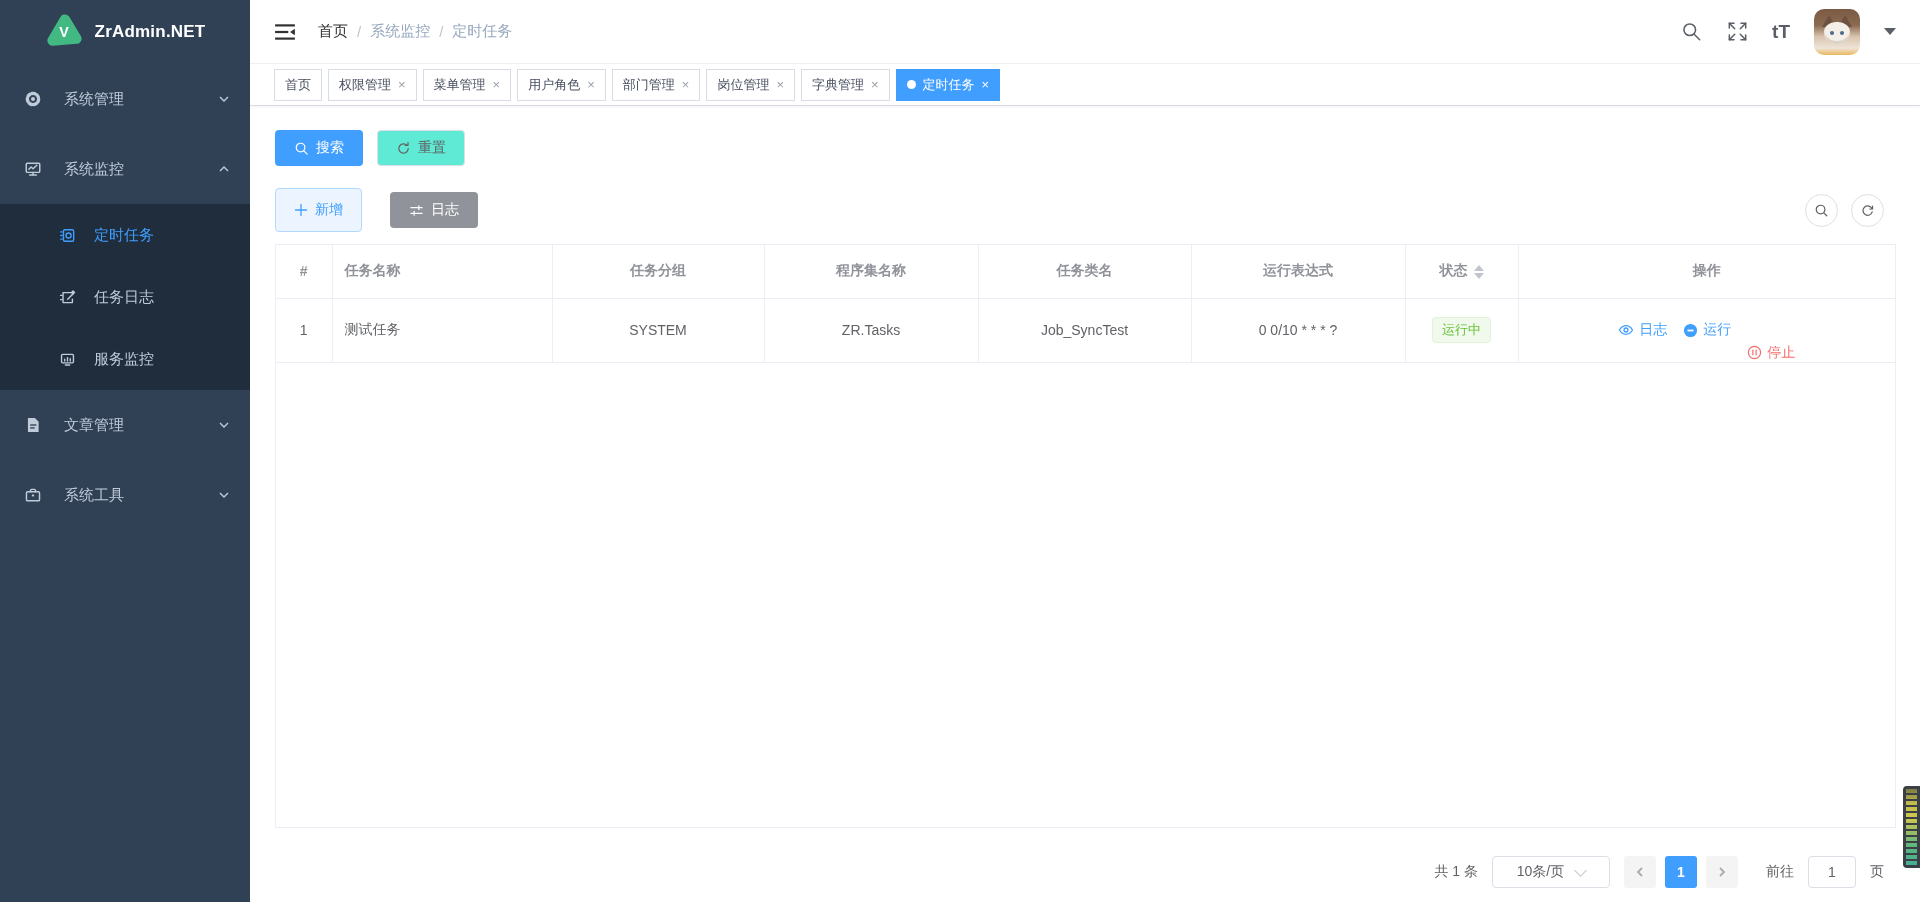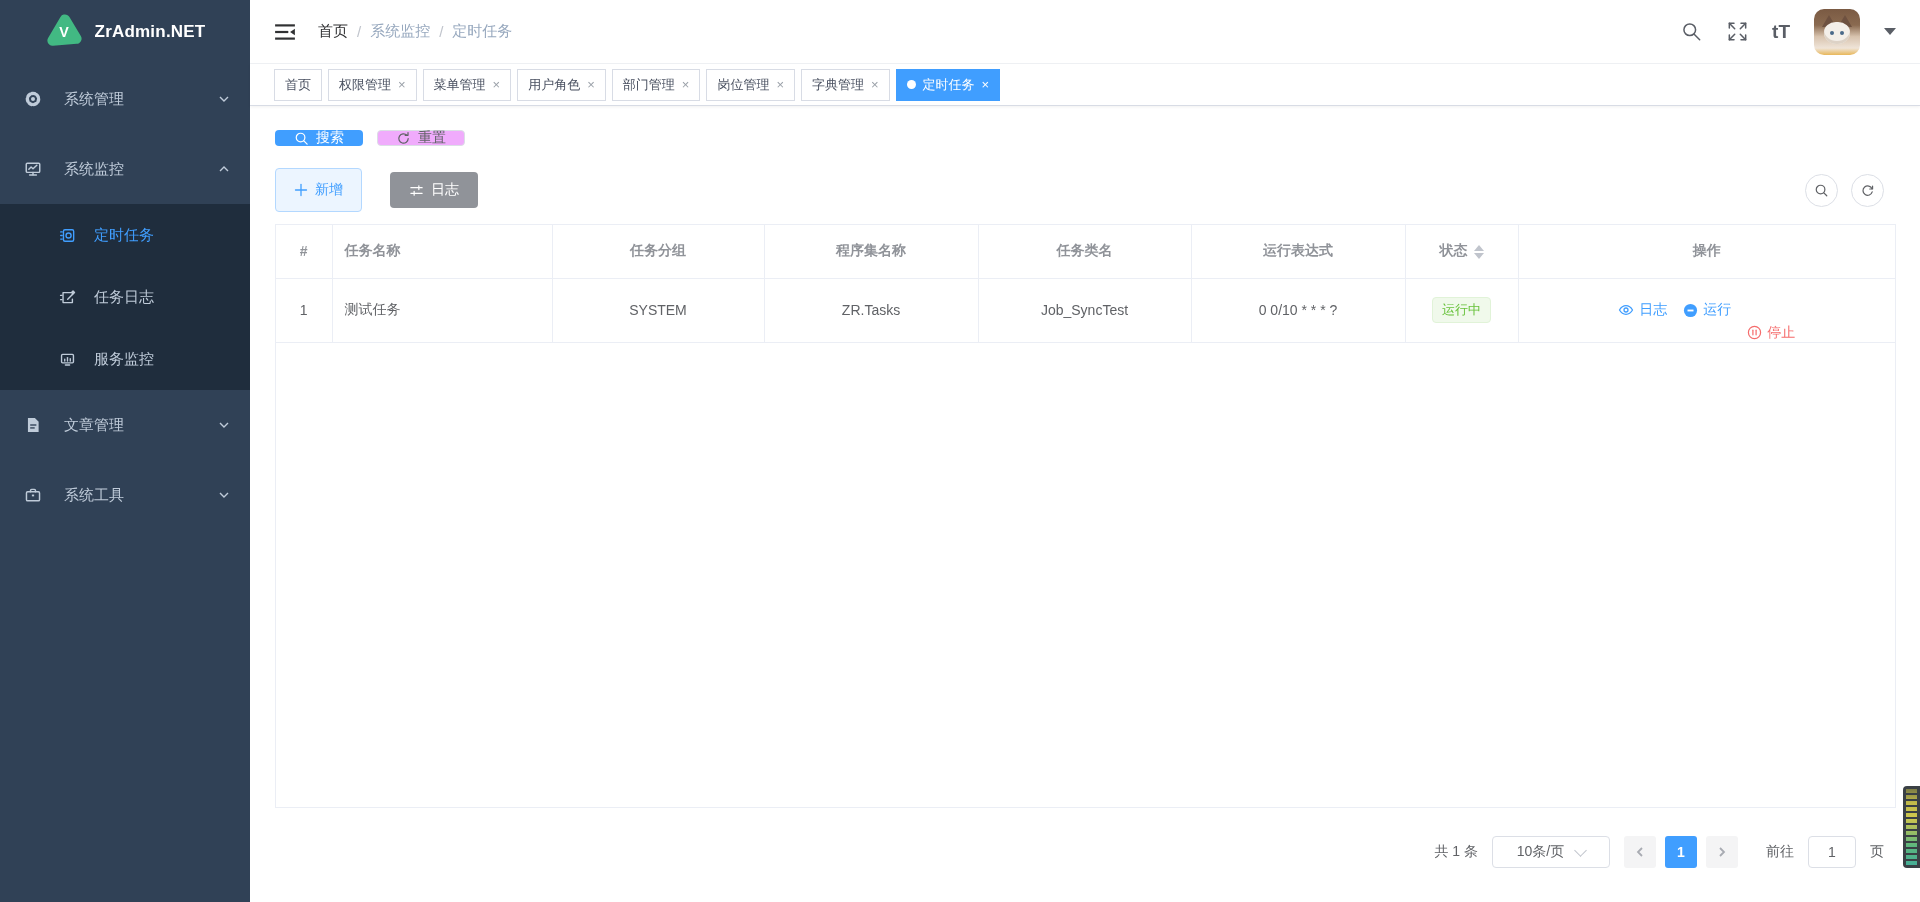--- a/index.html
+++ b/index.html
@@ -52,24 +52,24 @@
   .tag.active .close { color:#fff; }
   .tag .dot { width:9px; height:9px; border-radius:50%; background:#fff; }
 
   
   .content { flex:1; padding:24px 24px 0 25px; display:flex; flex-direction:column; }
   .filter-row { display:flex; align-items:center; gap:14px; }
   .search-box { width:246px; height:34px; border:1px solid #dcdfe6; border-radius:4px;
     display:flex; align-items:center; padding:0 10px; gap:7px; background:#fff; }
   .search-box input { border:none; outline:none; flex:1; font-size:14px; color:#606266; font-family:inherit; }
   .search-box input::placeholder { color:#b8bec8; }
-  .btn { height:16px; border-radius:4px; display:inline-flex; align-items:center; gap:7px;
+  .btn { height:36px; border-radius:4px; display:inline-flex; align-items:center; gap:7px;
     padding:0 18px; font-size:14px; cursor:pointer; border:1px solid transparent; }
   .btn-primary { background:#409eff; color:#fff; }
-  .btn-default { background:#f0abfc; color:#606266; border-color:#dcdfe6; }
+  .btn-default { background:#5eead4; color:#606266; border-color:#dcdfe6; }
   .btn-plain-primary { background:#ecf5ff; color:#409eff; border-color:#b3d8ff; height:44px; }
   .btn-info { background:#909399; color:#fff; height:36px; }
   .toolbar-row { display:flex; align-items:center; margin-top:22px; }
   .toolbar-row .gap { width:28px; }
   .tool-circles { margin-left:auto; display:flex; gap:13px; margin-right:12px; }
   .circle-btn { width:33px; height:33px; border-radius:50%; border:1px solid #dcdfe6; background:#fff;
     display:flex; align-items:center; justify-content:center; color:#606266; cursor:pointer; }
 
   
   .table-wrap { margin-top:12px; border:1px solid #ebeef5; height:584px; display:flex; flex-direction:column; }

